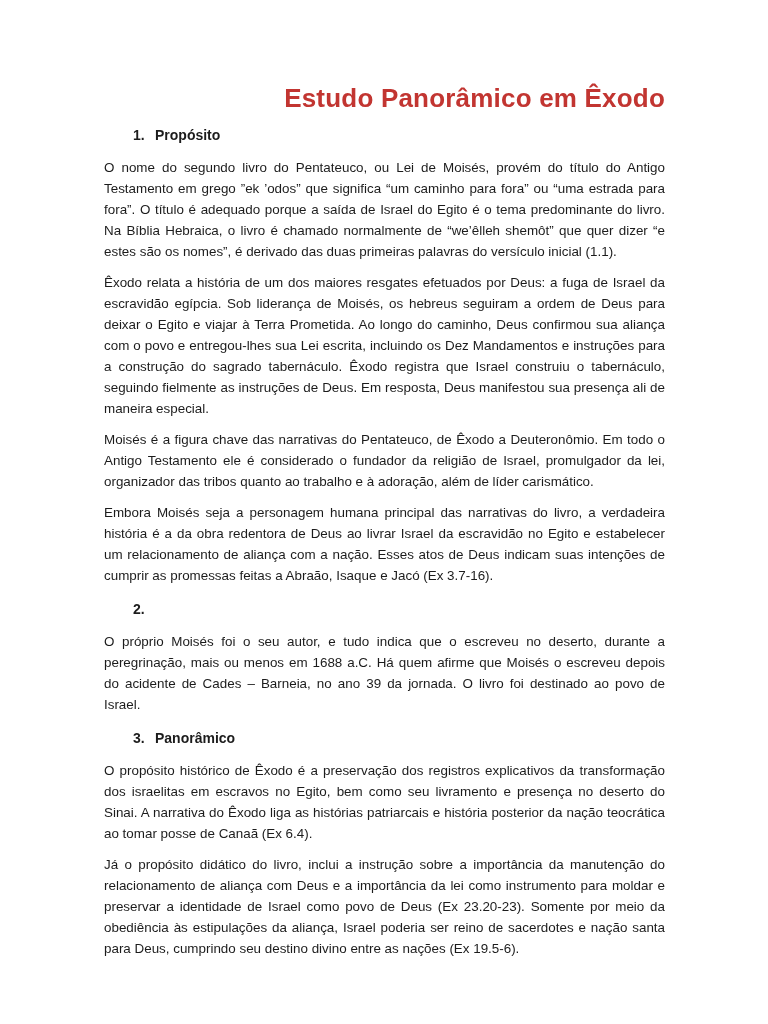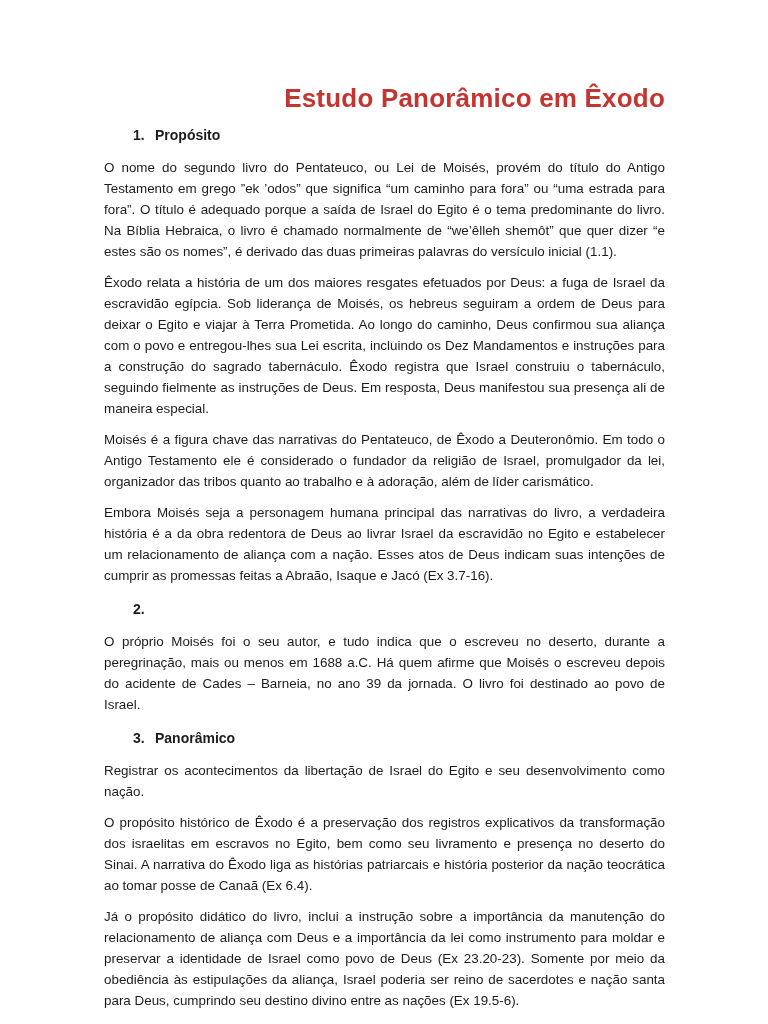--- a/index.html
+++ b/index.html
@@ -64,18 +64,17 @@
         <p class="para">Moisés é a figura chave das narrativas do Pentateuco, de Êxodo a Deuteronômio. Em todo o Antigo Testamento ele é considerado o fundador da religião de Israel, promulgador da lei, organizador das tribos quanto ao trabalho e à adoração, além de líder carismático.</p>
         <p class="para">Embora Moisés seja a personagem humana principal das narrativas do livro, a verdadeira história é a da obra redentora de Deus ao livrar Israel da escravidão no Egito e estabelecer um relacionamento de aliança com a nação. Esses atos de Deus indicam suas intenções de cumprir as promessas feitas a Abraão, Isaque e Jacó (Ex 3.7-16).</p>
         <div class="heading">
           <span class="hnum">2.</span>
         </div>
         <p class="para">O próprio Moisés foi o seu autor, e tudo indica que o escreveu no deserto, durante a peregrinação, mais ou menos em 1688 a.C. Há quem afirme que Moisés o escreveu depois do acidente de Cades – Barneia, no ano 39 da jornada. O livro foi destinado ao povo de Israel.</p>
         <div class="heading">
           <span class="hnum">3.</span>
           <span>Panorâmico</span>
         </div>
-        <p class="para">Registrar os acontecimentos da libertação de Israel do Egito e seu desenvolvimento como nação.</p>
         <p class="para">O propósito histórico de Êxodo é a preservação dos registros explicativos da transformação dos israelitas em escravos no Egito, bem como seu livramento e presença no deserto do Sinai. A narrativa do Êxodo liga as histórias patriarcais e história posterior da nação teocrática ao tomar posse de Canaã (Ex 6.4).</p>
         <p class="para">Já o propósito didático do livro, inclui a instrução sobre a importância da manutenção do relacionamento de aliança com Deus e a importância da lei como instrumento para moldar e preservar a identidade de Israel como povo de Deus (Ex 23.20-23). Somente por meio da obediência às estipulações da aliança, Israel poderia ser reino de sacerdotes e nação santa para Deus, cumprindo seu destino divino entre as nações (Ex 19.5-6).</p>
       </div>
   </div>
 </div>
 
 </body></html>

